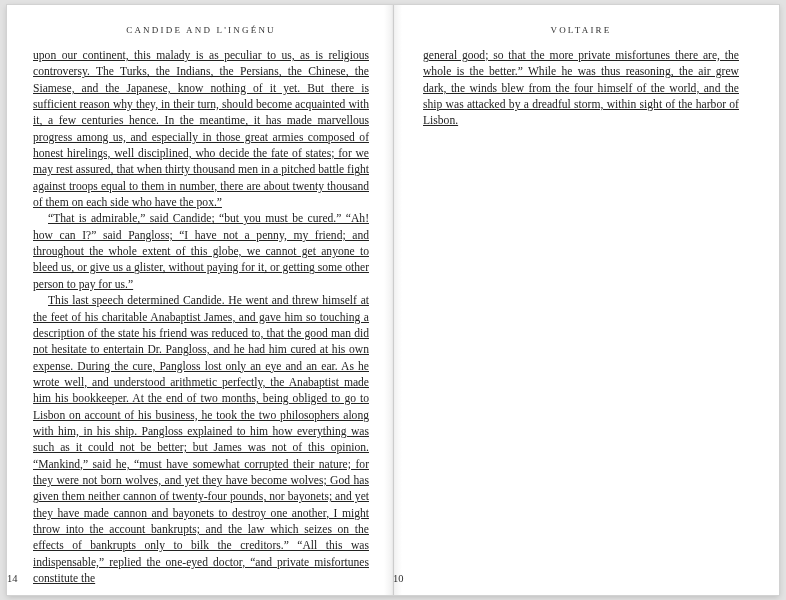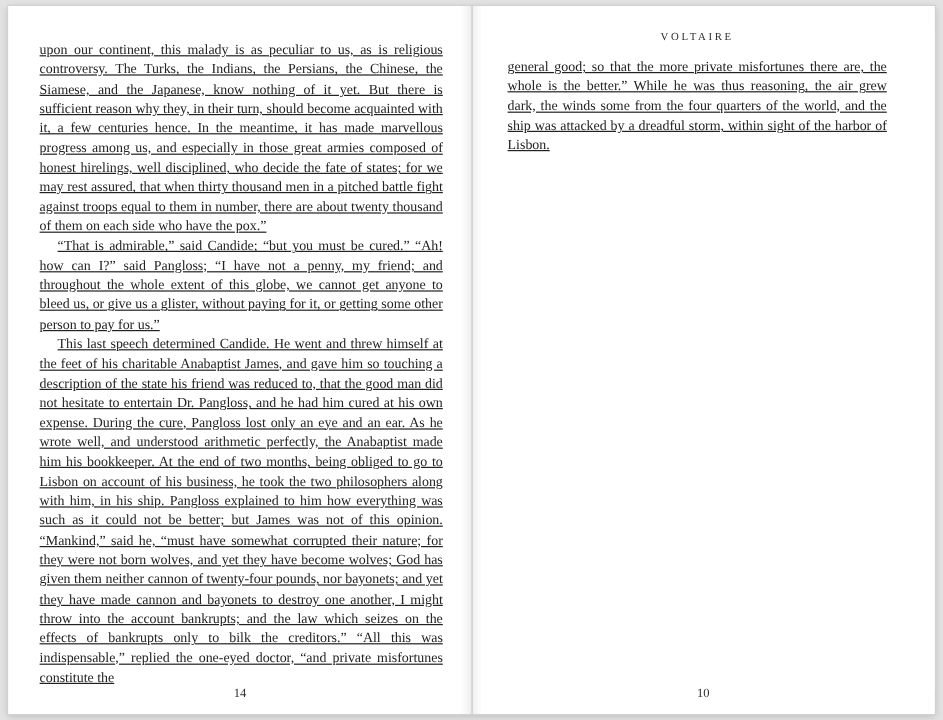--- a/index.html
+++ b/index.html
@@ -75,43 +75,43 @@
     text-decoration: underline;
     -webkit-hyphens: auto;
   }
   .para { text-align: justify; }
   .para.indent { text-indent: 15px; }
   .folio {
     position: absolute;
     bottom: 11px;
     left: 0;
     right: 0;
-    text-align: center;
     font-size: 10.5px;
     color: #2f2f2f;
   }
 </style>
 </head>
 <body>
 
 <div class="stage">
   <div class="book">
 
     <div class="page left">
+      <div class="running-head">CANDIDE AND L'INGÉNU</div>
       <div class="body-text">
         <p class="para">upon our continent, this malady is as peculiar to us, as is religious controversy. The Turks, the Indians, the Persians, the Chinese, the Siamese, and the Japanese, know nothing of it yet. But there is sufficient reason why they, in their turn, should become acquainted with it, a few centuries hence. In the meantime, it has made marvellous progress among us, and especially in those great armies composed of honest hirelings, well disciplined, who decide the fate of states; for we may rest assured, that when thirty thousand men in a pitched battle fight against troops equal to them in number, there are about twenty thousand of them on each side who have the pox.”</p>
         <p class="para indent">“That is admirable,” said Candide; “but you must be cured.” “Ah! how can I?” said Pangloss; “I have not a penny, my friend; and throughout the whole extent of this globe, we cannot get anyone to bleed us, or give us a glister, without paying for it, or getting some other person to pay for us.”</p>
         <p class="para indent">This last speech determined Candide. He went and threw himself at the feet of his charitable Anabaptist James, and gave him so touching a description of the state his friend was reduced to, that the good man did not hesitate to entertain Dr. Pangloss, and he had him cured at his own expense. During the cure, Pangloss lost only an eye and an ear. As he wrote well, and understood arithmetic perfectly, the Anabaptist made him his bookkeeper. At the end of two months, being obliged to go to Lisbon on account of his business, he took the two philosophers along with him, in his ship. Pangloss explained to him how everything was such as it could not be better; but James was not of this opinion. “Mankind,” said he, “must have somewhat corrupted their nature; for they were not born wolves, and yet they have become wolves; God has given them neither cannon of twenty-four pounds, nor bayonets; and yet they have made cannon and bayonets to destroy one another, I might throw into the account bankrupts; and the law which seizes on the effects of bankrupts only to bilk the creditors.” “All this was indispensable,” replied the one-eyed doctor, “and private misfortunes constitute the</p>
       </div>
       <div class="folio">14</div>
     </div>
 
     <div class="page right">
       <div class="running-head">VOLTAIRE</div>
       <div class="body-text">
-        <p class="para">general good; so that the more private misfortunes there are, the whole is the better.” While he was thus reasoning, the air grew dark, the winds some from the four quarters of the world, and the ship was attacked by a dreadful storm, within sight of the harbor of Lisbon.</p>
+        <p class="para">general good; so that the more private misfortunes there are, the whole is the better.” While he was thus reasoning, the air grew dark, the winds blew from the four himself of the world, and the ship was attacked by a dreadful storm, within sight of the harbor of Lisbon.</p>
       </div>
       <div class="folio">10</div>
     </div>
 
     <div class="spine"></div>
   </div>
 </div>
 
 </body></html>

